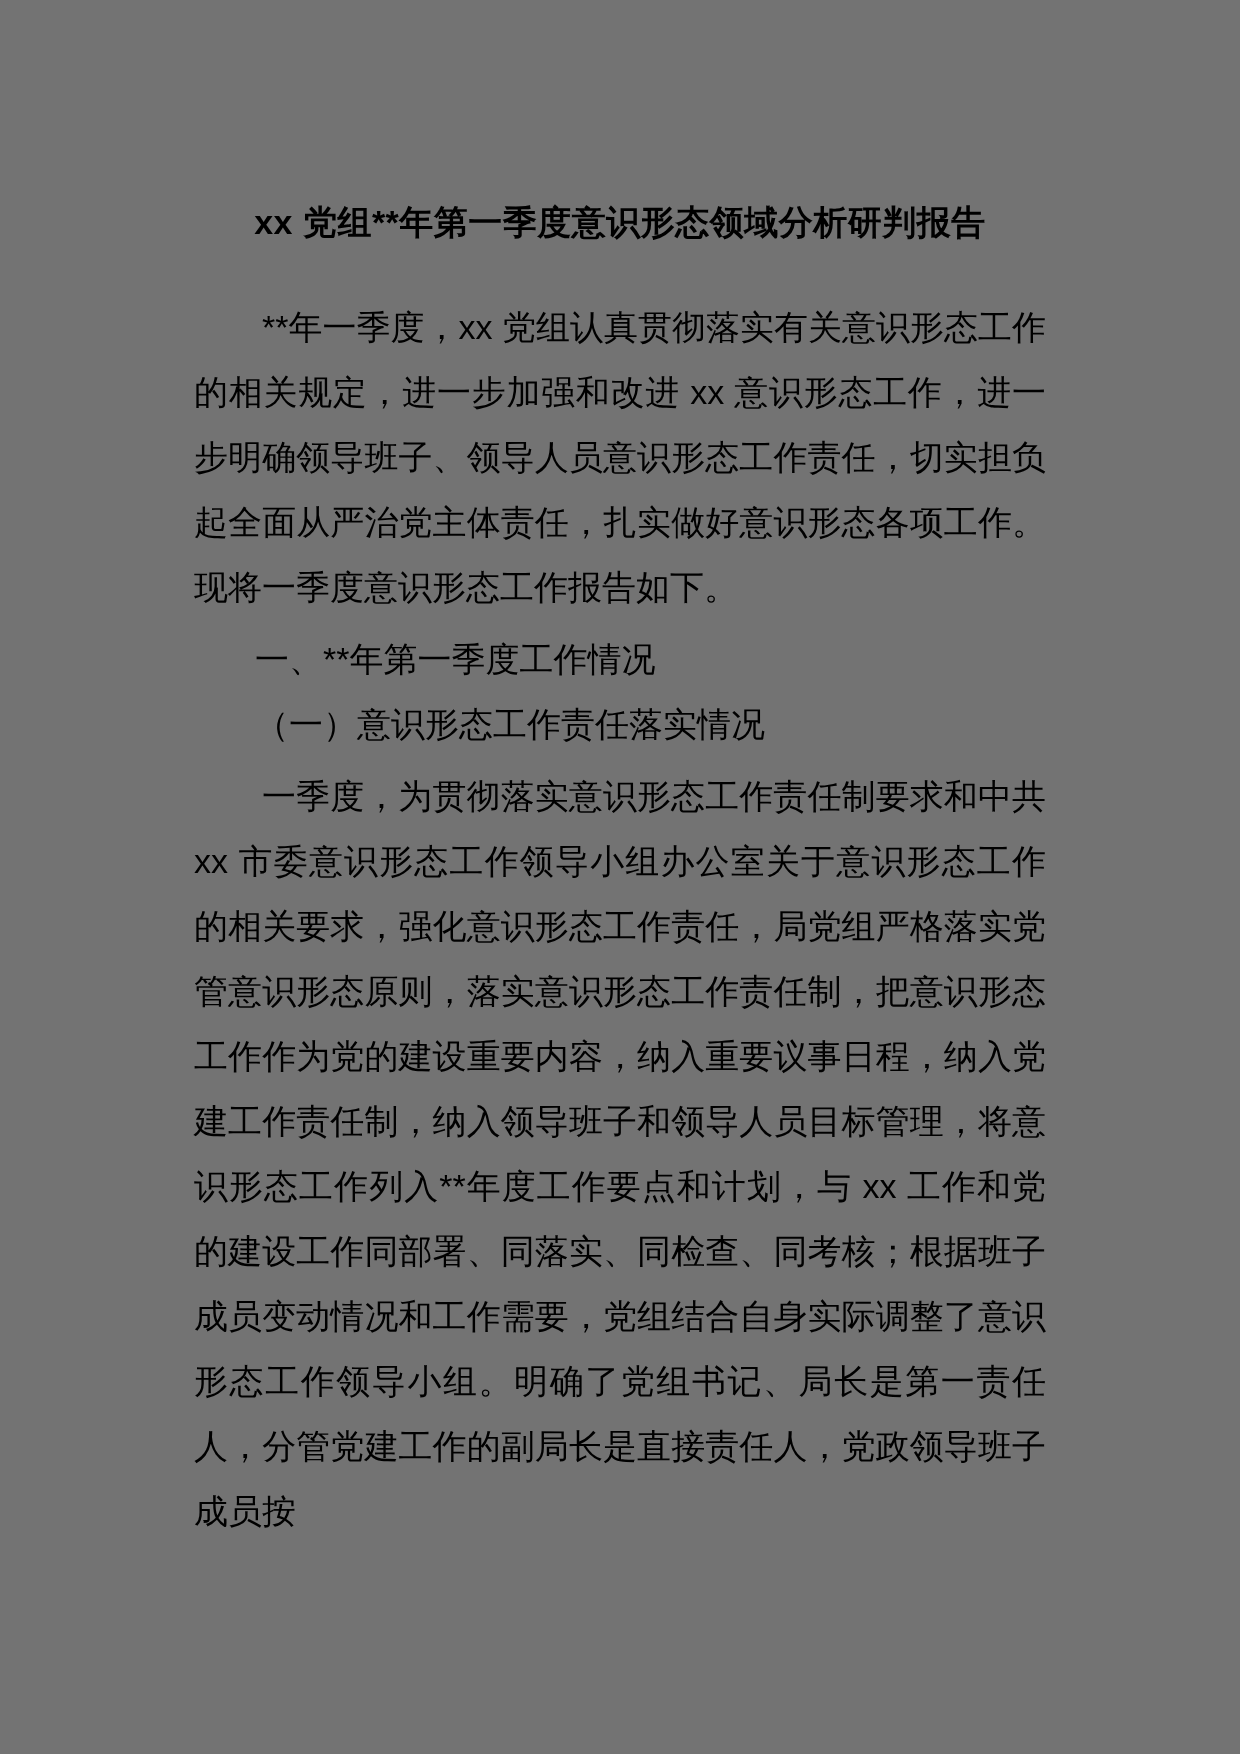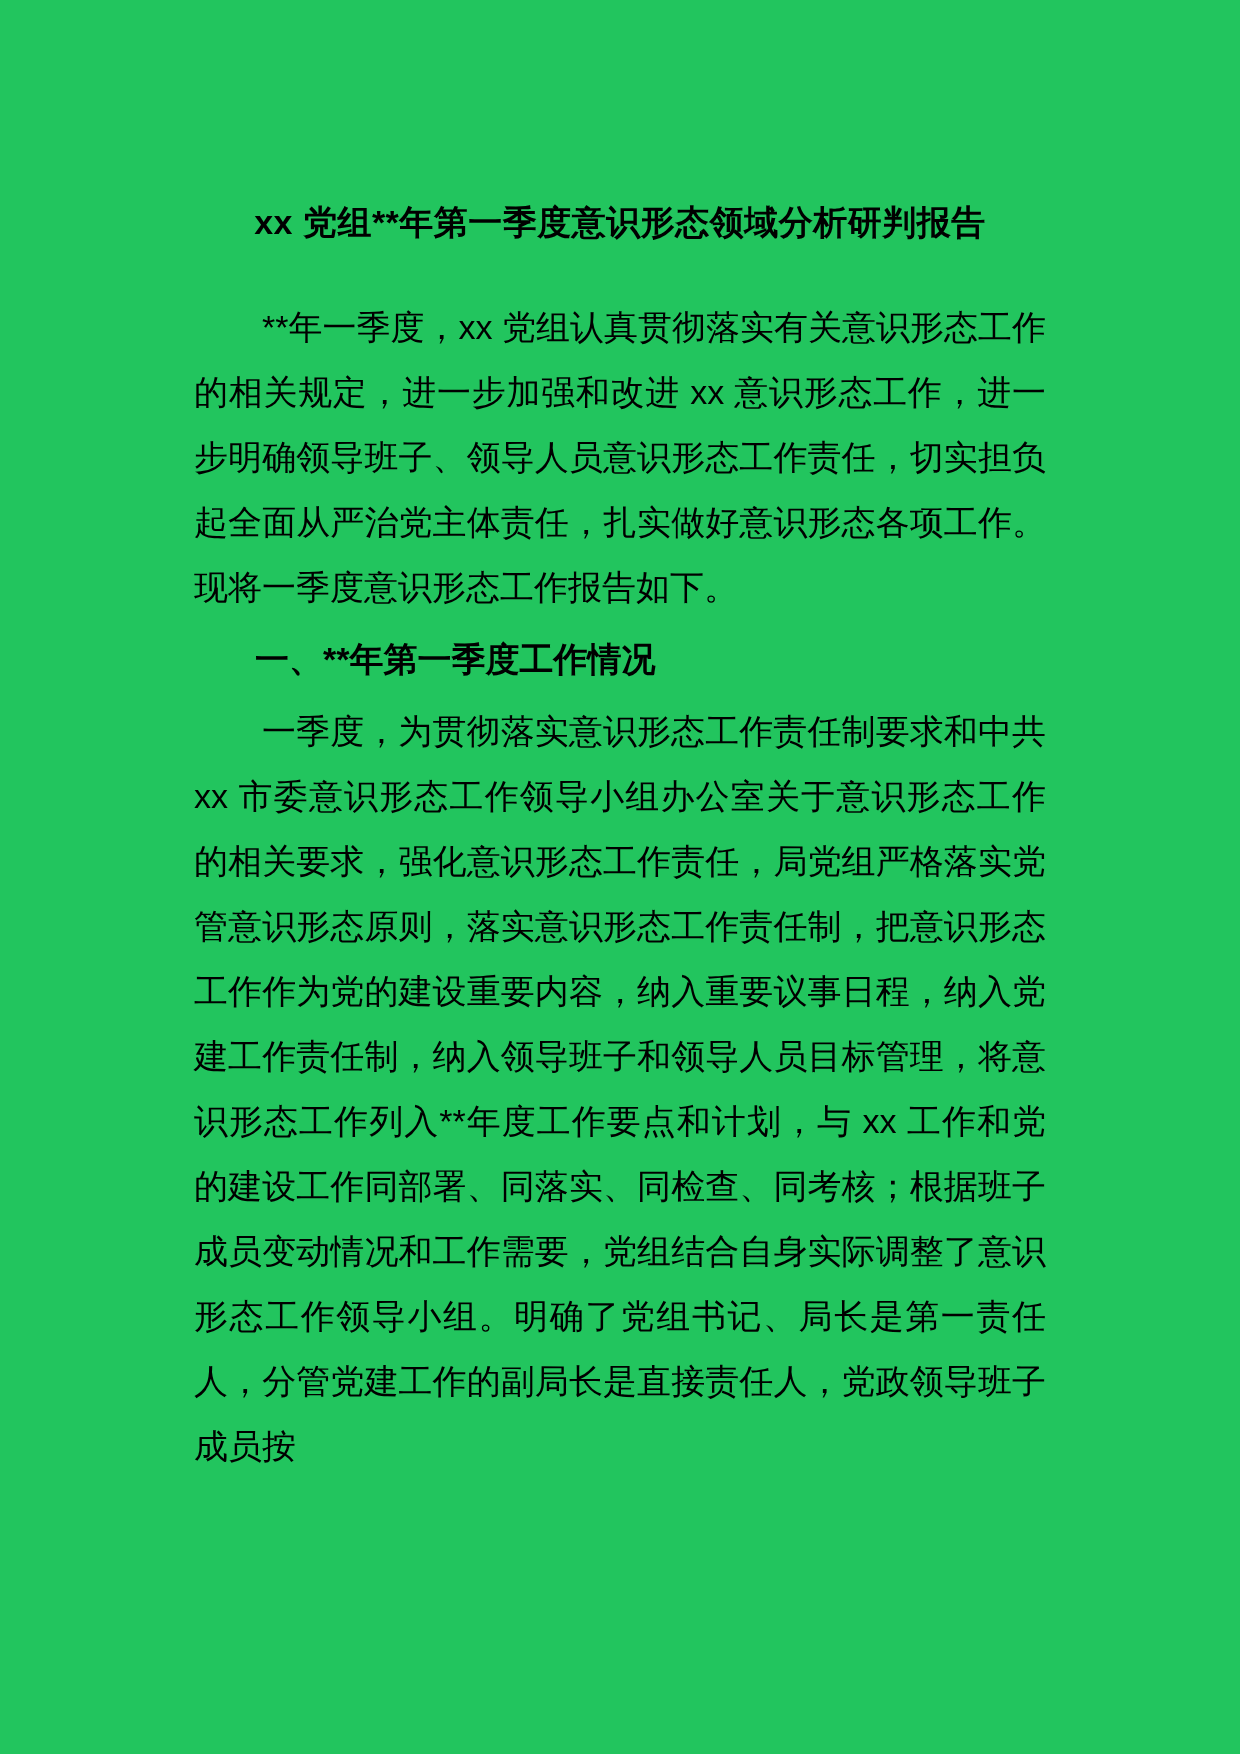--- a/index.html
+++ b/index.html
@@ -5,21 +5,21 @@
   html, body {
     margin: 0;
     padding: 0;
     background: #ffffff;
   }
   .page {
     position: relative;
     width: 1240px;
     height: 1754px;
     margin: 0 auto;
-    background: #22c55e;
+    background: #737373;
     box-sizing: border-box;
     padding: 190px 187px 0 187px;
     color: #000000;
     font-family: "Liberation Sans", "DejaVu Sans", sans-serif;
     overflow: hidden;
   }
   .doc-title {
     font-size: 34px;
     font-weight: bold;
     text-align: center;
@@ -31,31 +31,32 @@
     font-size: 34px;
     font-weight: normal;
     line-height: 65px;
     text-align: justify;
     text-indent: 2em;
     margin: 7px;
     word-break: break-all;
   }
   .heading-1, .heading-2 {
     font-size: 34px;
-    font-weight: bold;
+    font-weight: normal;
     line-height: 65px;
     text-indent: 2em;
     margin: 0;
   }
 </style>
 </head>
 <body>
 
 <div class="page">
   <h1 class="doc-title">xx 党组**年第一季度意识形态领域分析研判报告</h1>
 
   <p class="body-text">**年一季度，xx 党组认真贯彻落实有关意识形态工作的相关规定，进一步加强和改进 xx 意识形态工作，进一步明确领导班子、领导人员意识形态工作责任，切实担负起全面从严治党主体责任，扎实做好意识形态各项工作。现将一季度意识形态工作报告如下。</p>
 
   <h2 class="heading-1">一、**年第一季度工作情况</h2>
 
+  <h3 class="heading-2">（一）意识形态工作责任落实情况</h3>
 
   <p class="body-text">一季度，为贯彻落实意识形态工作责任制要求和中共 xx 市委意识形态工作领导小组办公室关于意识形态工作的相关要求，强化意识形态工作责任，局党组严格落实党管意识形态原则，落实意识形态工作责任制，把意识形态工作作为党的建设重要内容，纳入重要议事日程，纳入党建工作责任制，纳入领导班子和领导人员目标管理，将意识形态工作列入**年度工作要点和计划，与 xx 工作和党的建设工作同部署、同落实、同检查、同考核；根据班子成员变动情况和工作需要，党组结合自身实际调整了意识形态工作领导小组。明确了党组书记、局长是第一责任人，分管党建工作的副局长是直接责任人，党政领导班子成员按</p>
 </div>
 
 </body></html>

